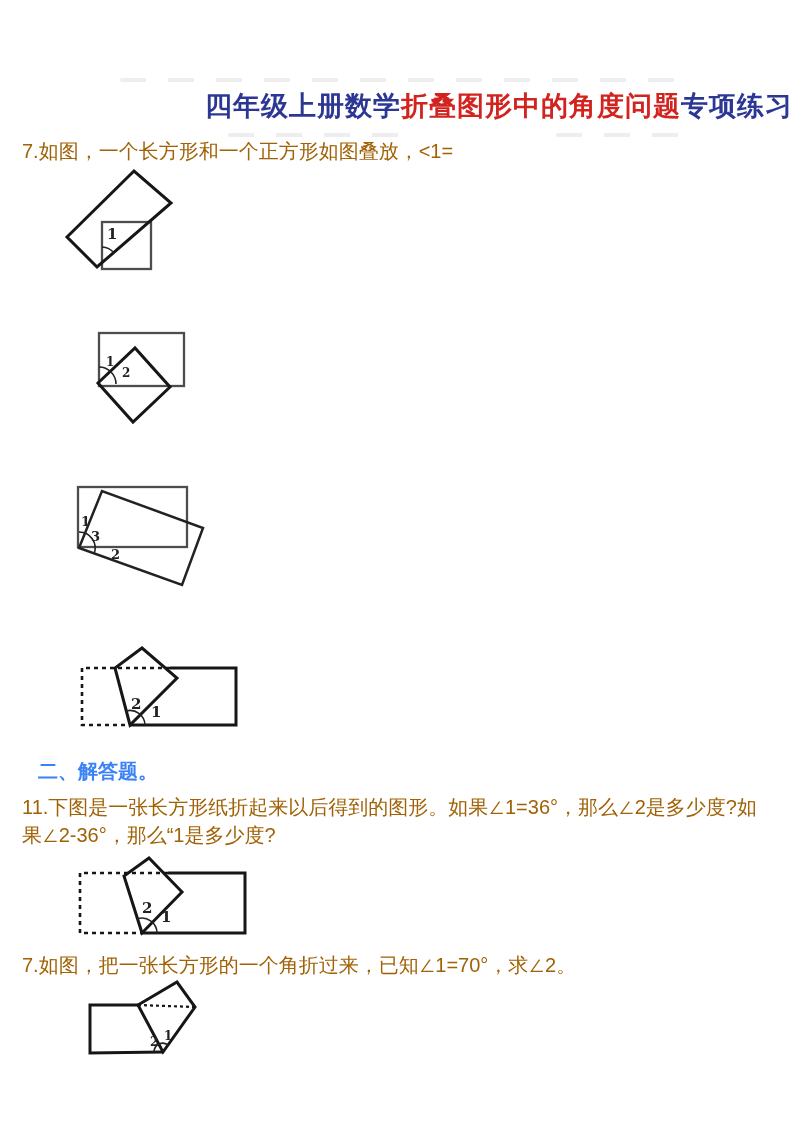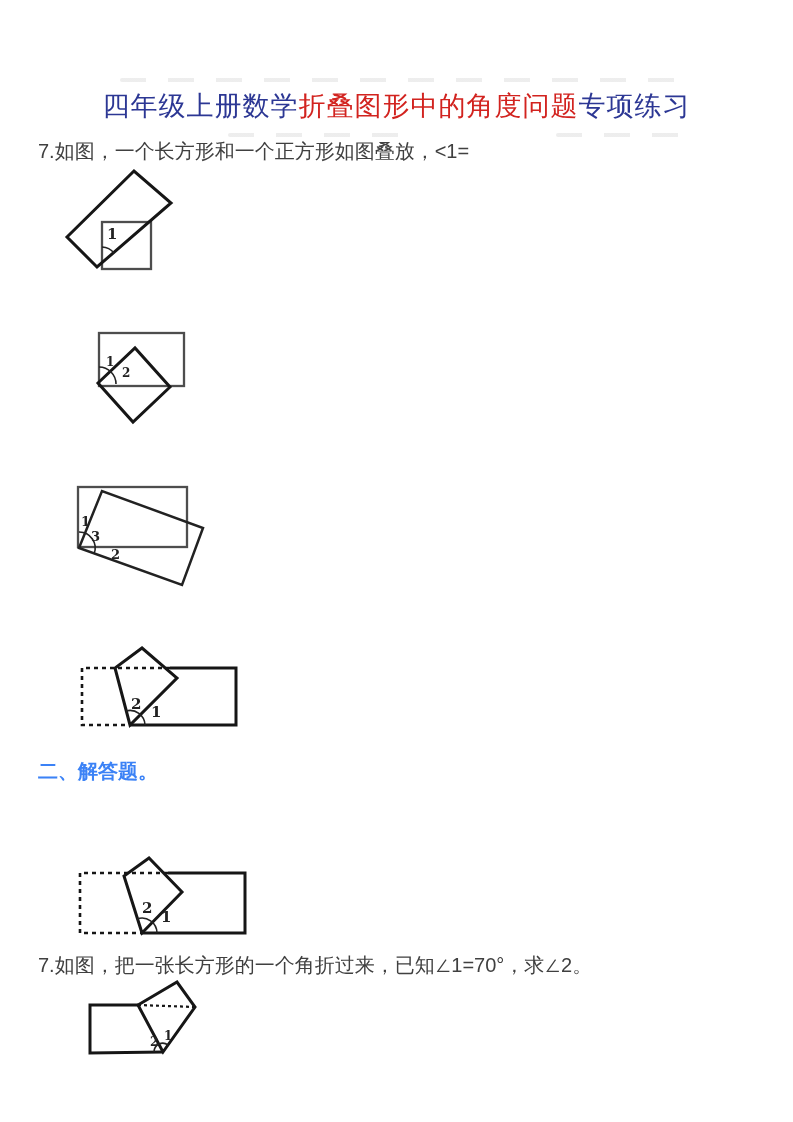--- a/index.html
+++ b/index.html
@@ -13,29 +13,29 @@
   .artifact {
     position:absolute; height:4px; opacity:.15; border-radius:2px;
     background:repeating-linear-gradient(90deg,#8a8a8a 0 26px, transparent 26px 48px);
   }
   #artifact-1 { top:78px;  left:120px; width:560px; }
   #artifact-2 { top:133px; left:228px; width:190px; }
   #artifact-3 { top:133px; left:556px; width:130px; }
 
   .title {
     position:absolute; top:88px; left:0; width:100%;
-    text-align:center; font-size:27px; font-weight:normal; letter-spacing:1px;
+    text-align:right; font-size:27px; font-weight:bold; letter-spacing:1px;
     white-space:nowrap;
   }
   .title .blue { color:#2c3794; }
   .title .red  { color:#d2231f; }
 
   .q {
-    position:absolute; left:38px; width:737px;
-    font-size:20px; line-height:28px; color:#404040;
+    position:absolute; left:22px; width:737px;
+    font-size:20px; line-height:28px; color:#a16207;
   }
   #q7-text  { top:137px; }
   #q8-text  { top:292px; }
   #q9-text  { top:437px; }
   #q10-text { top:607px; }
   #q11-text { top:793px; }
   #q12-text { top:951px; }
 
   .section-heading {
     position:absolute; left:38px; top:758px;
@@ -110,20 +110,21 @@
     <path class="dash" d="M 110 23 L 22 23 L 22 80 L 70 80"></path>
     <path class="ink" d="M 110 23 L 176 23 L 176 80 L 70 80"></path>
     <polygon class="ink" points="70,80 55,23 82,3 117,33"></polygon>
     <path class="arc" d="M 66 66 A 15 15 0 0 1 85 80"></path>
     <text class="lbl-lg" x="71" y="64">2</text>
     <text class="lbl-lg" x="91" y="72">1</text>
   </svg>
 
   <div class="section-heading">二、解答题。</div>
 
+  <div class="q" id="q11-text">11.下图是一张长方形纸折起来以后得到的图形。如果∠1=36°，那么∠2是多少度?如果∠2-36°，那么“1是多少度?</div>
 
   <svg class="fig" id="fig11" width="220" height="110" viewBox="0 0 220 110">
     <path class="dash" d="M 113 18 L 25 18 L 25 78 L 87 78"></path>
     <path class="ink" d="M 113 18 L 190 18 L 190 78 L 87 78"></path>
     <polygon class="ink" points="87,78 69,21 94,3 127,37"></polygon>
     <path class="arc" d="M 82 64 A 15 15 0 0 1 102 78"></path>
     <text class="lbl-lg" x="87" y="58">2</text>
     <text class="lbl-lg" x="106" y="67">1</text>
   </svg>
 

